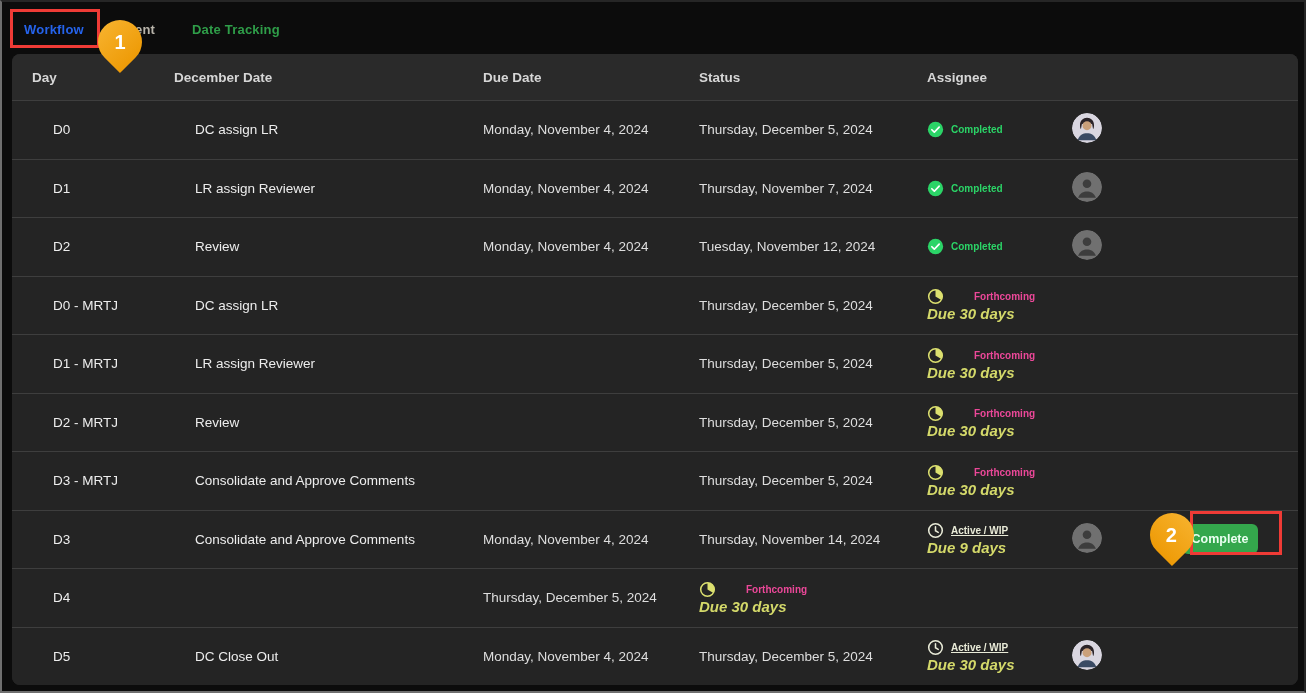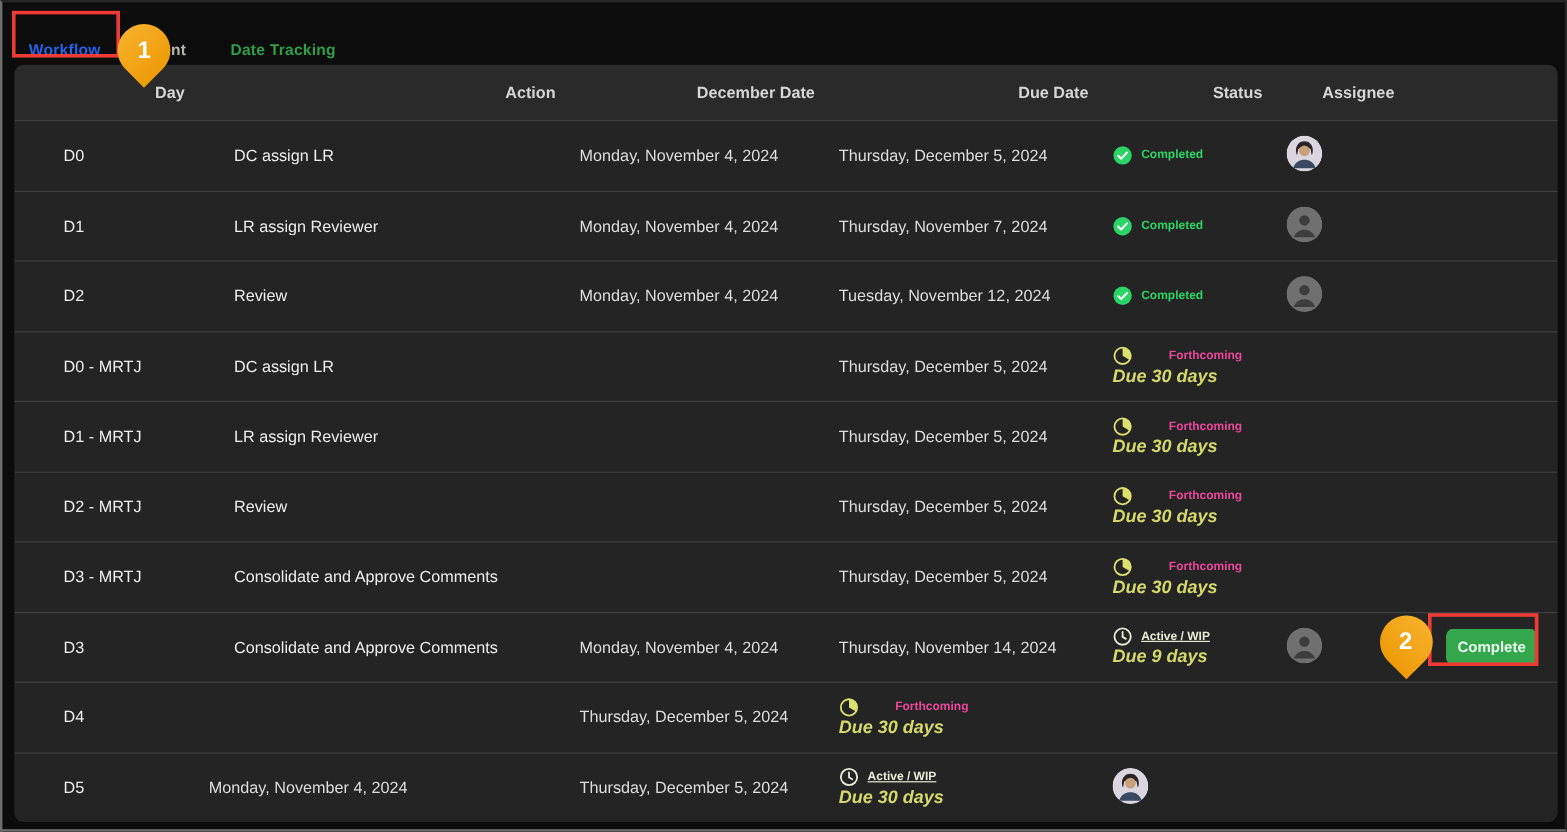--- a/index.html
+++ b/index.html
@@ -9,57 +9,57 @@
     background:#0c0c0c;
     font-family:"Liberation Sans", sans-serif;
     border-top:2px solid #262626;
     border-right:2px solid #262626;
     border-left:2px solid #6f6f6f;
     border-bottom:2px solid #6f6f6f;
     overflow:hidden;
   }
 
   
-  .tabsbar { position:absolute; left:0; top:12px; width:100%; height:52px;text-decoration:underline; }
+  .tabsbar { position:absolute; left:0; top:0; width:100%; height:52px;text-decoration:underline; }
   .tab { position:absolute; top:20px; font-size:13px; font-weight:700; cursor:pointer; letter-spacing:.2px; }
   .tab-workflow { left:22px; color:#2563eb; }
   .tab-hidden  { left:133px; color:#b9b5ab; }
   .tab-tracking{ left:190px; color:#2f9e49; }
 
   
   .table-wrap {
     position:absolute; left:10px; top:52px; width:1286px; height:631px;
     background:#242424; border-radius:8px; overflow:hidden;
   }
   .thead, .trow {
     display:grid;
     grid-template-columns:142px 309px 216px 228px 145px 110px 1fr;
     align-items:center;
   }
-  .thead { height:46px; background:#2a2a2a; color:#d6d6d6; font-size:13.5px; font-weight:700;text-align:right; }
+  .thead { height:46px; background:#2a2a2a; color:#d6d6d6; font-size:13.5px; font-weight:700; }
   .trow  { height:58.5px; background:#242424; border-top:1px solid #3e3e3e; color:#e6e6e6; font-size:13.5px; }
   .cell { padding-left:20px; white-space:nowrap; overflow:hidden; }
   .cell.day, .cell.action { color:#ededed;padding-left:41px; }
   .cell.accepted, .cell.due { color:#dedede; }
 
   .status-line { display:flex; align-items:center; gap:7px; font-weight:700; font-size:10px; }
   .substatus { font-size:15px; margin-top:0; color:#d4d96a; font-weight:600;font-style:italic; }
   .st-completed   .stext { color:#2bd467; }
   .st-forthcoming .stext { color:#ec4899;margin-left:23px; }
   .st-active      .stext { color:#e9ebd8;text-decoration:underline; }
   .sicon { display:inline-flex; width:17px; height:17px; }
 
   .avatar { display:inline-block; width:30px; height:30px; border-radius:50%; overflow:hidden; }
 
   .complete-btn {
     display:inline-block; width:76px; height:30px; line-height:30px; text-align:center;
     background:#34a74c; color:#eafff0; font-size:12.5px; font-weight:600;
     border:none; border-radius:6px; cursor:pointer;
   }
-  .rowaction { text-align:right; padding-right:17px; }
+  .rowaction { text-align:right; padding-right:40px; }
 
   
   .anno-box { position:absolute; border:3px solid #ef3b36; z-index:30; pointer-events:none; }
   .anno-box-1 { left:8px;  top:7px;   width:90px; height:39px; }
   .anno-box-2 { left:1188px; top:509px; width:92px; height:44px; }
 
   .balloon {
     position:absolute; width:44px; height:44px; z-index:40;
     background:linear-gradient(180deg,#f6b02a,#ee9b07);
     display:flex; align-items:center; justify-content:center;
@@ -75,21 +75,20 @@
 
 <div class="tabsbar">
   <span class="tab tab-workflow">Workflow</span>
   <span class="tab tab-hidden">ent</span>
   <span class="tab tab-tracking">Date Tracking</span>
 </div>
 
 <div class="table-wrap">
   <div class="thead">
     <div class="cell">Day</div>
-    <div class="cell">Action</div>
     <div class="cell">December Date</div>
     <div class="cell">Due Date</div>
     <div class="cell">Status</div>
     <div class="cell">Assignee</div>
     <div class="cell"></div>
   </div>
   <div>
       <div class="trow">
         <div class="cell day">D0</div>
         <div class="cell action">DC assign LR</div>
@@ -278,20 +277,21 @@
             </span>
             <span class="stext">Forthcoming</span>
           </div>
           <div class="substatus">Due 30 days</div>
         </div>
         <div class="cell assignee"></div>
         <div class="cell rowaction"></div>
       </div>
       <div class="trow">
         <div class="cell day">D5</div>
+        <div class="cell action">DC Close Out</div>
         <div class="cell accepted">Monday, November 4, 2024</div>
         <div class="cell due">Thursday, December 5, 2024</div>
         <div class="cell status st-active">
           <div class="status-line">
             <span class="sicon">
               <svg viewBox="0 0 20 20" width="17" height="17">
                 <circle cx="10" cy="10" r="8" fill="none" stroke="#e9ebd8" stroke-width="1.8"></circle>
                 <path d="M10 5.5v4.8l3.2 1.9" fill="none" stroke="#e9ebd8" stroke-width="1.8" stroke-linecap="round"></path>
               </svg>
             </span>

